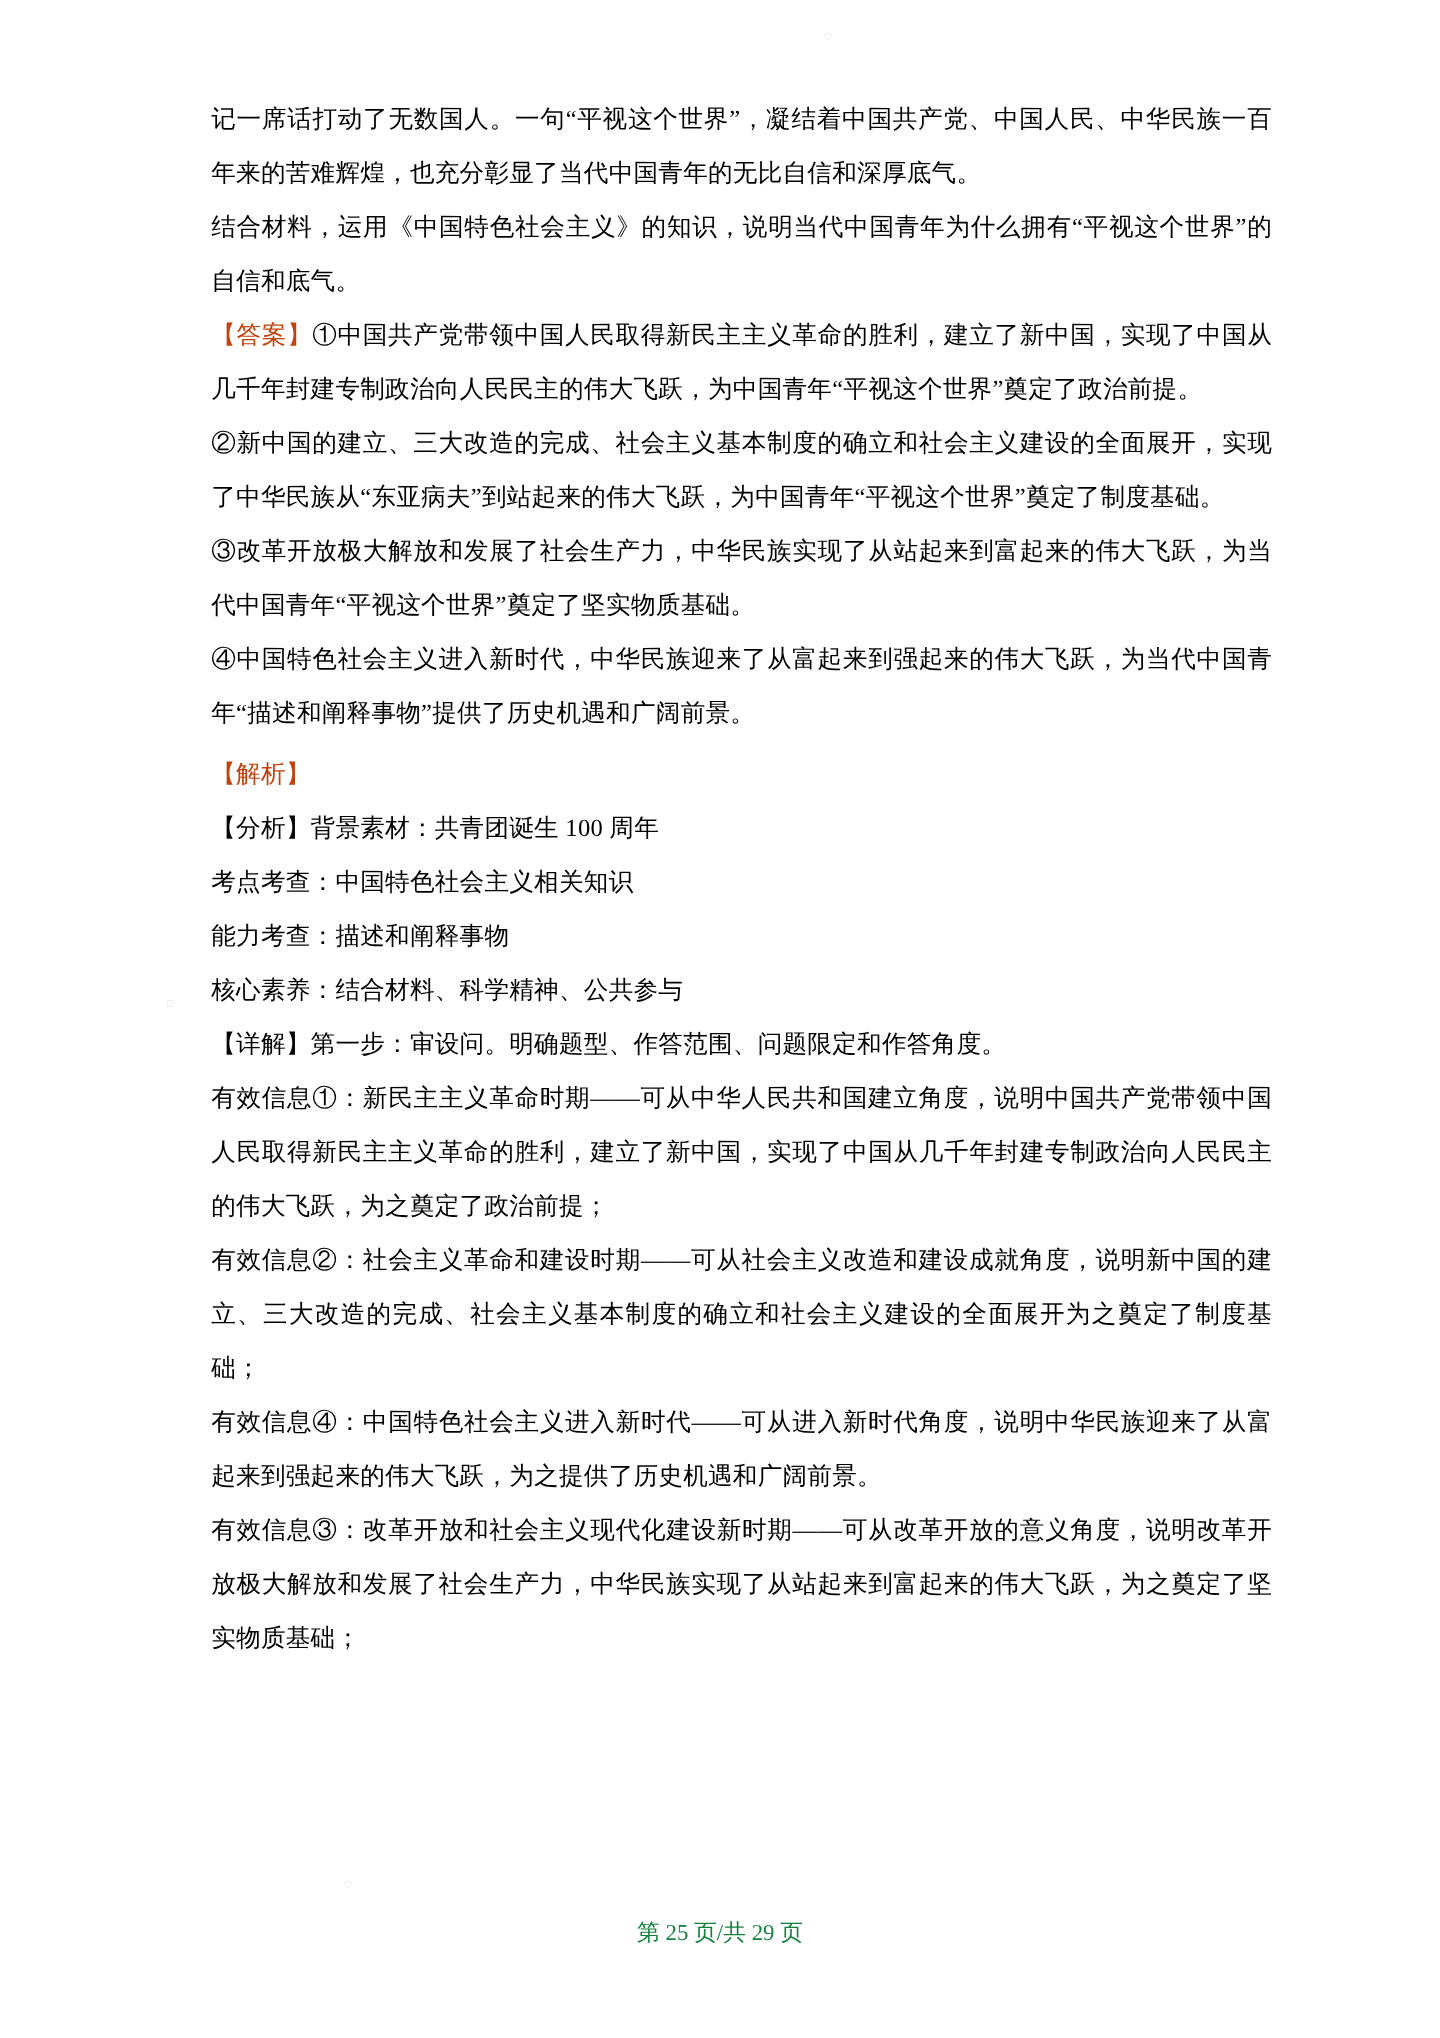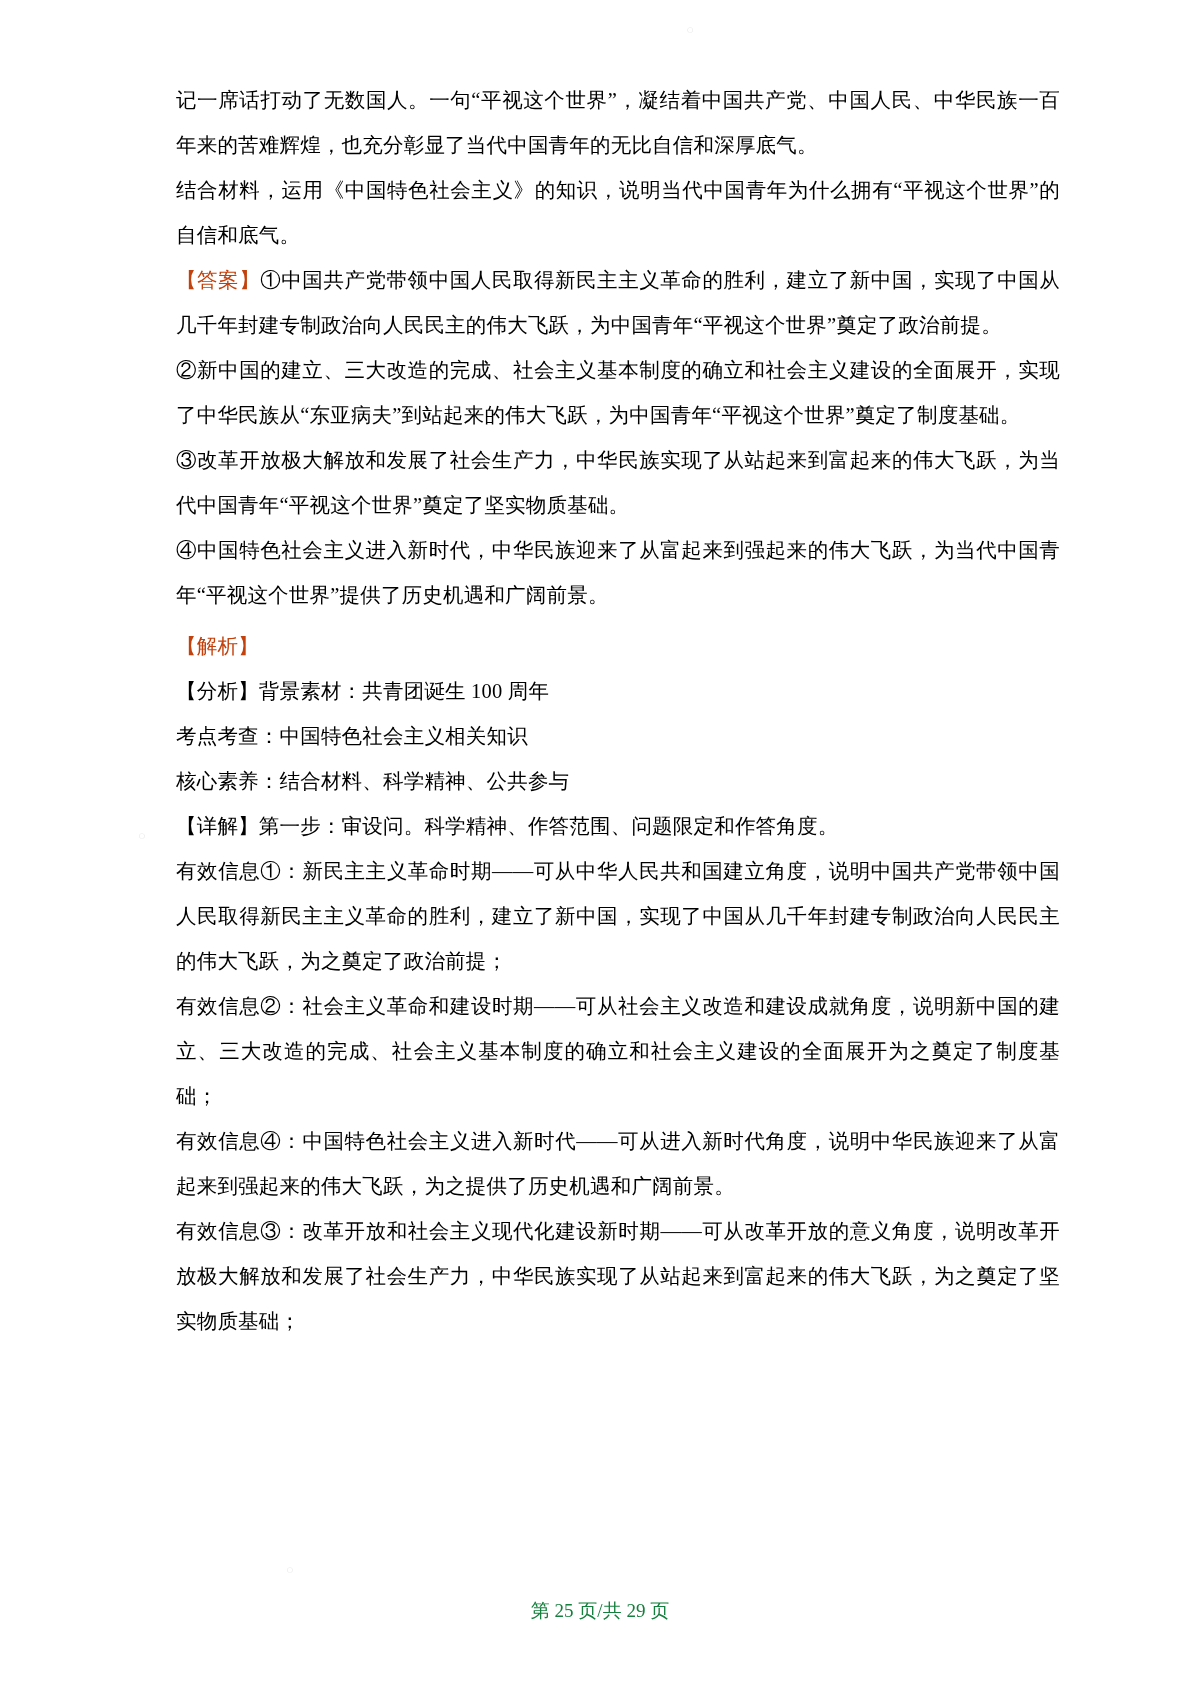--- a/index.html
+++ b/index.html
@@ -80,34 +80,35 @@
     <p class="para">记一席话打动了无数国人。一句“平视这个世界”，凝结着中国共产党、中国人民、中华民族一百年来的苦难辉煌，也充分彰显了当代中国青年的无比自信和深厚底气。</p>
 
     <p class="para">结合材料，运用《中国特色社会主义》的知识，说明当代中国青年为什么拥有“平视这个世界”的自信和底气。</p>
 
     <p class="para"><span class="label-blue">【答案】</span><span>①中国共产党带领中国人民取得新民主主义革命的胜利，建立了新中国，实现了中国从几千年封建专制政治向人民民主的伟大飞跃，为中国青年“平视这个世界”奠定了政治前提。</span></p>
 
     <p class="para">②新中国的建立、三大改造的完成、社会主义基本制度的确立和社会主义建设的全面展开，实现了中华民族从“东亚病夫”到站起来的伟大飞跃，为中国青年“平视这个世界”奠定了制度基础。</p>
 
     <p class="para">③改革开放极大解放和发展了社会生产力，中华民族实现了从站起来到富起来的伟大飞跃，为当代中国青年“平视这个世界”奠定了坚实物质基础。</p>
 
-    <p class="para">④中国特色社会主义进入新时代，中华民族迎来了从富起来到强起来的伟大飞跃，为当代中国青年“平视这个世界”提供了历史机遇和广阔前景。</p>
+    <p class="para">④中国特色社会主义进入新时代，中华民族迎来了从富起来到强起来的伟大飞跃，为当代中国青年“描述和阐释事物”提供了历史机遇和广阔前景。</p>
 
     <div class="gap-sm"></div>
 
     <p class="para"><span class="label-blue">【解析】</span></p>
 
     <p class="para">【分析】背景素材：共青团诞生 100 周年</p>
 
     <p class="para">考点考查：中国特色社会主义相关知识</p>
 
+    <p class="para">能力考查：描述和阐释事物</p>
 
     <p class="para">核心素养：结合材料、科学精神、公共参与</p>
 
-    <p class="para">【详解】第一步：审设问。科学精神、作答范围、问题限定和作答角度。</p>
+    <p class="para">【详解】第一步：审设问。明确题型、作答范围、问题限定和作答角度。</p>
 
 
 
     <p class="para">有效信息①：新民主主义革命时期——可从中华人民共和国建立角度，说明中国共产党带领中国人民取得新民主主义革命的胜利，建立了新中国，实现了中国从几千年封建专制政治向人民民主的伟大飞跃，为之奠定了政治前提；</p>
 
     <p class="para">有效信息②：社会主义革命和建设时期——可从社会主义改造和建设成就角度，说明新中国的建立、三大改造的完成、社会主义基本制度的确立和社会主义建设的全面展开为之奠定了制度基础；</p>
 
     <p class="para">有效信息④：中国特色社会主义进入新时代——可从进入新时代角度，说明中华民族迎来了从富起来到强起来的伟大飞跃，为之提供了历史机遇和广阔前景。</p>
 
     <p class="para">有效信息③：改革开放和社会主义现代化建设新时期——可从改革开放的意义角度，说明改革开放极大解放和发展了社会生产力，中华民族实现了从站起来到富起来的伟大飞跃，为之奠定了坚实物质基础；</p>

